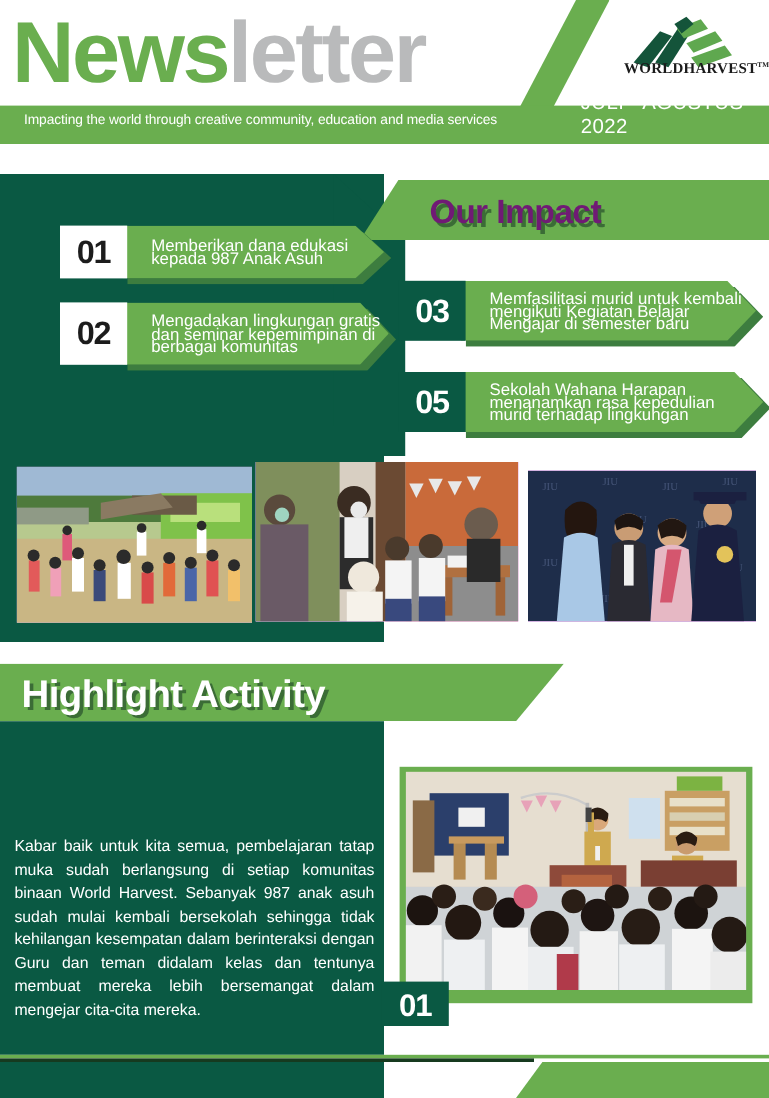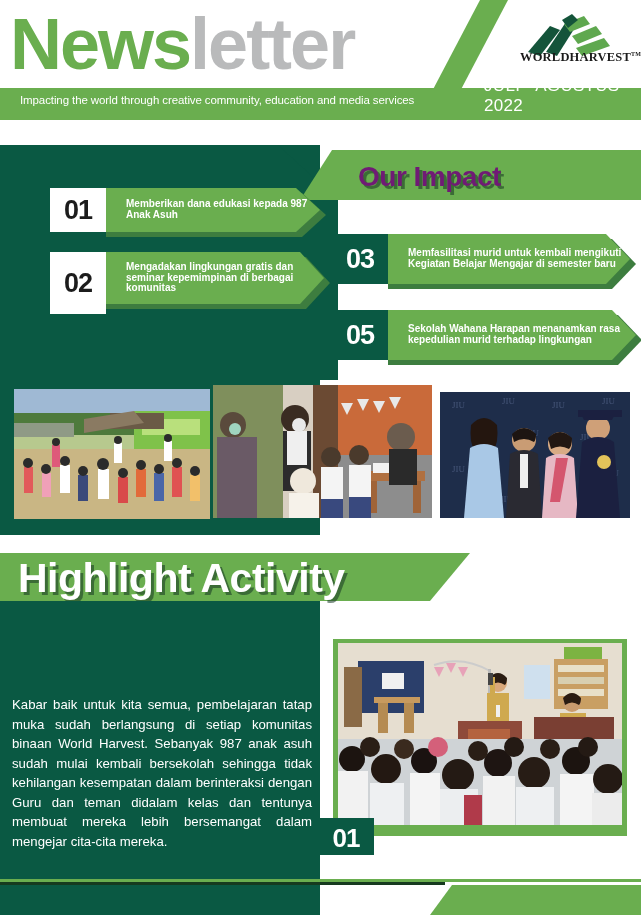--- a/index.html
+++ b/index.html
@@ -32,34 +32,34 @@
                 clip-path:polygon(0 0,60px 55px,60px 235px,0 235px);}
 
   .banner-impact{position:absolute;left:300px;top:150px;width:341px;height:50px;background:#6aae4f;
                  clip-path:polygon(32px 0,341px 0,341px 50px,0 50px);}
   .banner-impact-txt{position:absolute;left:358px;top:155px;width:280px;height:44px;
                      font-size:28px;font-weight:bold;color:#701a75;letter-spacing:-.5px;
                      text-shadow:3px 3px 0 rgba(20,55,35,.55);line-height:44px;white-space:nowrap;}
 
   .banner-hl{position:absolute;left:0;top:553px;width:470px;height:48px;background:#6aae4f;
              clip-path:polygon(0 0,470px 0,430px 48px,0 48px);}
-  .banner-hl-txt{position:absolute;left:18px;top:557px;font-size:41px;font-weight:bold;color:#ffffff;
+  .banner-hl-txt{position:absolute;left:18px;top:557px;font-size:32px;font-weight:bold;color:#ffffff;
                  letter-spacing:-.5px;text-shadow:3px 3px 0 rgba(20,55,35,.55);line-height:42px;
                  white-space:nowrap;}
 
   
   .irow{position:absolute;height:44px;}
   .inum{position:absolute;left:0;top:0;width:56px;height:44px;display:flex;align-items:center;
         justify-content:center;font-size:27px;font-weight:bold;letter-spacing:-1px;}
   .inum.light{background:#ffffff;color:#1c1c1c;}
   .inum.dark{background:#0a5943;color:#ffffff;}
   .iarrow{position:absolute;left:52px;top:0;height:44px;background:#6aae4f;}
   .iarrow.shadow{position:absolute;left:56px;top:5px;height:44px;background:#3d7d3f;z-index:0;}
   .itxt{position:absolute;left:76px;top:0;height:44px;display:flex;align-items:center;
-        color:#ffffff;font-size:10px;font-weight:bold;line-height:10.6px;z-index:3;
+        color:#ffffff;font-size:14px;font-weight:normal;line-height:10.6px;z-index:3;
         padding-right:34px;}
 
   
   .strip-dark{position:absolute;left:0;top:355px;width:320px;height:180px;background:#0a5943;}
   .ph{position:absolute;overflow:hidden;background:#f0abfc;}
   .ph svg{display:block;width:100%;height:100%;}
   .p1{left:14px;top:389px;width:196px;height:130px;}
   .p2{left:213px;top:385px;width:219px;height:133px;}
   .p3{left:440px;top:392px;width:190px;height:126px;}
 
@@ -119,21 +119,21 @@
   <div class="irow" style="left:50px;top:188px;width:270px;">
     <div class="iarrow shadow" style="width:220px;clip-path:polygon(0 0,196px 0,220px 22px,196px 44px,0 44px);"></div>
     <div class="iarrow" style="width:218px;clip-path:polygon(0 0,194px 0,218px 22px,194px 44px,0 44px);z-index:2;"></div>
     <div class="inum light" style="z-index:4;">01</div>
     <div class="itxt" style="width:190px;">Memberikan dana edukasi kepada 987 Anak Asuh</div>
   </div>
 
   <div class="irow" style="left:50px;top:252px;width:270px;height:52px;">
     <div class="iarrow shadow" style="width:224px;height:52px;clip-path:polygon(0 0,200px 0,224px 26px,200px 52px,0 52px);"></div>
     <div class="iarrow" style="width:222px;height:52px;clip-path:polygon(0 0,198px 0,222px 26px,198px 52px,0 52px);z-index:2;"></div>
-    <div class="inum light" style="height:62px;z-index:4;">02</div>
+    <div class="inum light" style="height:52px;z-index:4;">02</div>
     <div class="itxt" style="width:196px;height:52px;">Mengadakan lingkungan gratis dan seminar kepemimpinan di berbagai komunitas</div>
   </div>
 
   <div class="irow" style="left:332px;top:234px;width:280px;height:50px;">
     <div class="iarrow shadow" style="width:248px;height:50px;clip-path:polygon(0 0,224px 0,248px 25px,224px 50px,0 50px);"></div>
     <div class="iarrow" style="width:246px;height:50px;clip-path:polygon(0 0,222px 0,246px 25px,222px 50px,0 50px);z-index:2;"></div>
     <div class="inum dark" style="height:50px;z-index:4;">03</div>
     <div class="itxt" style="width:216px;height:50px;">Memfasilitasi murid untuk kembali mengikuti Kegiatan Belajar Mengajar di semester baru</div>
   </div>
 

